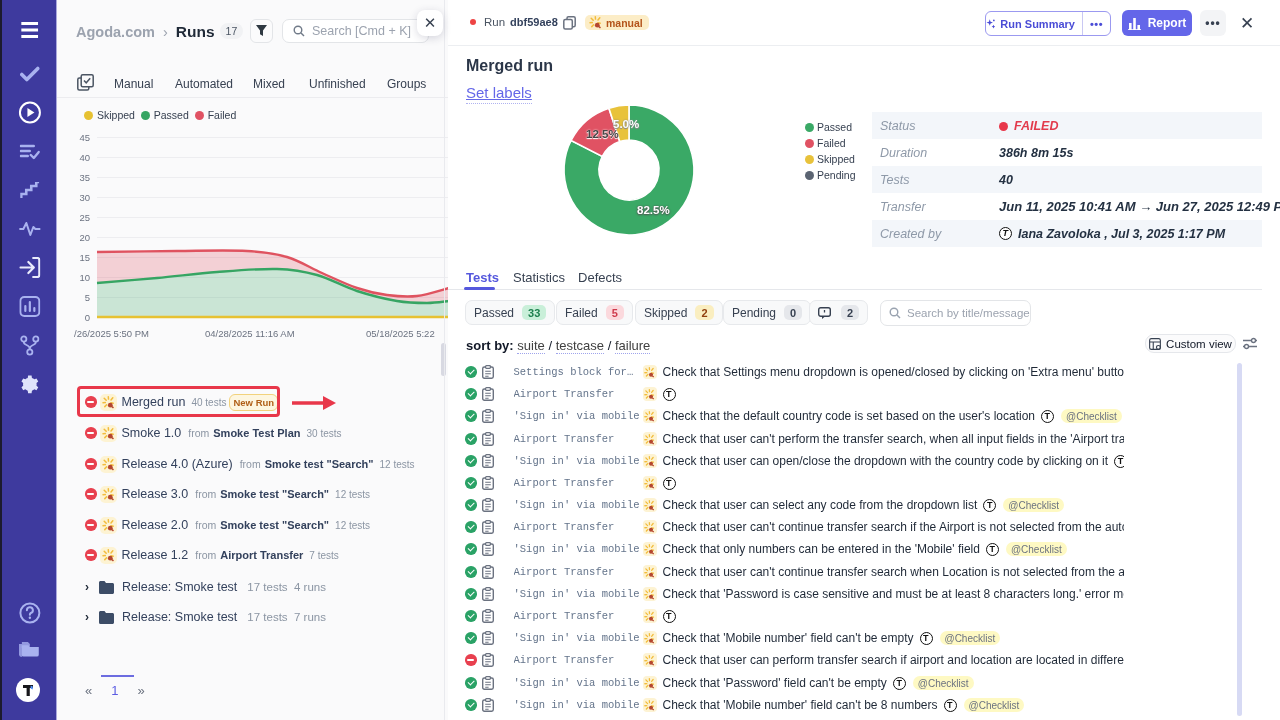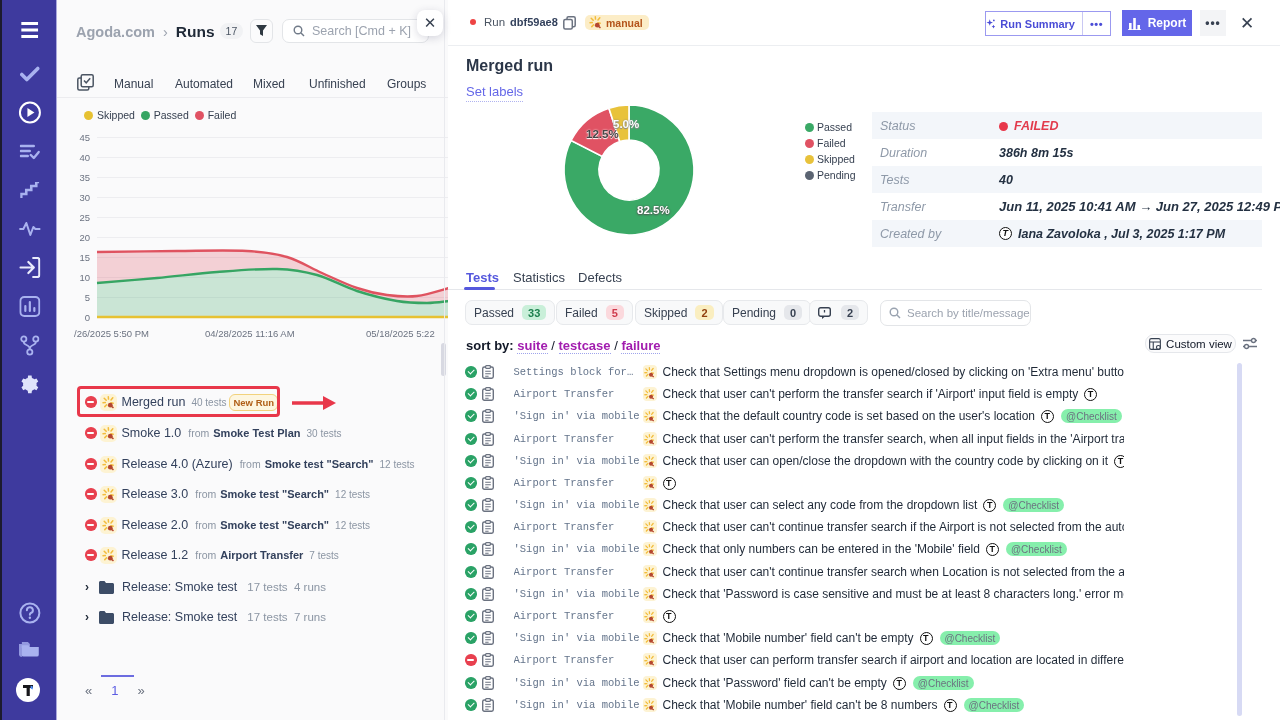--- a/index.html
+++ b/index.html
@@ -41,28 +41,28 @@
 #pag { position:absolute; top:683px; left:28px; font-size:13px; color:#6b7280; }
 #pag .cur { color:#5b5ce2; margin:0 19px; }
 #pagline { position:absolute; top:675px; left:44px; width:33px; height:2px; background:#6c6ce0; }
 
 #rpanel { position:absolute; left:448px; top:0; width:832px; height:720px; background:#fff; }
 #rheadline { position:absolute; top:45px; left:0; width:832px; height:1px; background:#eceef1; }
 .runid { position:absolute; top:16px; left:22px; font-size:11.5px; color:#4b5563; display:flex; align-items:center; }
 .runid .dot { width:6px; height:6px; background:#ee4444; border-radius:50%; margin-right:8px; }
 .runid b { color:#33415c; margin-left:5px; font-size:11px; }
 .manualchip { position:absolute; top:15px; left:137px; height:15px; background:#fcedc7; border-radius:5px; color:#b4541b; font-weight:700; font-size:10.5px; display:flex; align-items:center; padding:0 6px 0 4px; }
-.btn { position:absolute; display:flex; align-items:center; justify-content:center; font-size:13px; border-radius:0; }
+.btn { position:absolute; display:flex; align-items:center; justify-content:center; font-size:13px; border-radius:6px; }
 #btnsum { top:11px; left:537px; width:126px; height:25px; border:1px solid #9b99f0; background:#fff; color:#4a4cd6; font-weight:700; font-size:11px; white-space:nowrap; }
 #btnsum .dd { border-left:1px solid #c9c8f3; height:100%; display:flex; align-items:center; padding:0 7px; margin-left:7px; letter-spacing:0.5px; font-size:11px;}
 #btnrep { top:10px; left:674px; width:70px; height:26px; background:#6466e9; color:#fff; font-weight:700; font-size:12px; }
 #btndots { top:10px; left:752px; width:26px; height:26px; background:#f3f4f6; color:#374151; font-weight:700; letter-spacing:1px; font-size:12px;}
 #btnx { top:14px; left:790px; width:18px; height:18px; color:#374151; font-size:17px; font-weight:400; }
 .h1 { position:absolute; top:57px; left:18px; font-size:16px; font-weight:700; color:#2b3648; }
-.setlabels { position:absolute; top:84px; left:18px; font-size:13px; color:#6467e8; border-bottom:1.5px dotted #b0b3f0; padding-bottom:2px;}
+.setlabels { position:absolute; top:84px; left:18px; font-size:15px; color:#6467e8; border-bottom:1.5px dotted #b0b3f0; padding-bottom:2px;text-decoration:underline;}
 
 .dlg { position:absolute; left:357px; font-size:10.5px; color:#374151; }
 .dlg i { display:inline-block; width:9px; height:9px; border-radius:50%; margin-right:3px; vertical-align:-1px; }
 
 .trow { position:absolute; left:424px; width:390px; height:27px; display:flex; align-items:center; font-size:12.5px;font-style:italic; }
 .trow.alt { background:#f3f6fa; }
 .trow .lab { color:#8e99a8; padding-left:8px; width:127px; flex:none; }
 .trow .val { color:#243142; font-weight:600; white-space:nowrap; }
 
 .rtabs { position:absolute; top:270px; left:18px; font-size:13px; color:#374151; }
@@ -72,30 +72,30 @@
 
 .chip { position:absolute; top:300px; height:25px; border:1px solid #e7e9ec; background:#f8f9fa; border-radius:7px; display:flex; align-items:center; font-size:12px; color:#374151; padding:0 8px; }
 .chip .bdg { margin-left:8px; font-size:11px; border-radius:5px; padding:1.5px 6px; font-weight:600;}
 .bdg.g { background:#c9efd9; color:#1d804e; }
 .bdg.r { background:#fbd9dd; color:#cf3a4c; }
 .bdg.y { background:#faeec0; color:#92400e; }
 .bdg.n { background:#e5e7eb; color:#374151; }
 #chipsearch { position:absolute; top:300px; left:432px; width:151px; height:26px; border:1px solid #e3e5e8; border-radius:7px; background:#fff; display:flex; align-items:center; padding-left:8px; color:#9ca3af; font-size:11.5px; overflow:hidden; white-space:nowrap;}
 #chipsearch svg { margin-right:6px; flex:none;}
 .sortby { position:absolute; top:338px; left:18px; font-size:13px; color:#111827; font-weight:600; }
-.sortby a { color:#a21caf; font-weight:700; border-bottom:1.5px dotted #9fa4ec;text-align:right; }
+.sortby a { color:#404040; font-weight:400; border-bottom:1.5px dotted #9fa4ec;text-align:right; }
 .sortby .sl { font-weight:400; color:#111827; }
 #cview { position:absolute; top:334px; left:697px; width:91px; height:19px; border:1px solid #e5e7eb; border-radius:9px; background:#fbfbfc; display:flex; align-items:center; justify-content:center; font-size:11.5px; color:#111827; }
 #cview svg { margin-right:5px; }
 
 #rows { position:absolute; top:361px; left:0; width:676px; height:359px; overflow:hidden; }
 .tr { position:absolute; left:17px; height:22px; display:flex; align-items:center; white-space:nowrap; width:900px;}
 .tr .suite { font-family:"Liberation Mono",monospace; font-size:10.5px; color:#64748b; width:129px; flex:none; margin-left:20px; overflow:hidden; }
 .tr .ttl { font-size:12px; color:#1f2937; margin-left:6px; }
-.chk { background:#86efac; color:#6b7280; font-size:10px; border-radius:8px; padding:1.5px 5px; margin-left:7px;text-align:center; }
+.chk { background:#fef9c3; color:#6b7280; font-size:10px; border-radius:8px; padding:1.5px 5px; margin-left:7px;text-align:center; }
 .stat { width:11.5px; height:11.5px; border-radius:50%; flex:none; position:relative; }
 .stat.g { background:#2aa266; }
 .stat.r { background:#e8404f; }
 .stat.g:after { content:""; position:absolute; left:2.8px; top:3.1px; width:5px; height:2.6px; border-left:1.5px solid #fff; border-bottom:1.5px solid #fff; transform:rotate(-45deg); }
 .stat.r:after { content:""; position:absolute; left:2.2px; top:4.8px; width:7px; height:2px; background:#fff; border-radius:1px; }
 .clip { margin-left:5px; flex:none; }
 .tavatar { display:inline-block; width:13px; height:13px; border:1.4px solid #111; border-radius:50%; background:#fff; margin-left:6px; vertical-align:-2px; position:relative; }
 .tavatar:after { content:"T"; position:absolute; left:2.6px; top:0.2px; font-size:9px; font-weight:700; color:#111; }
 #scrollbar { position:absolute; left:789px; top:363px; width:5px; height:353px; background:#d7daf4; border-radius:3px; }
 
@@ -467,21 +467,20 @@
           <span class="suite">Airport Transfer</span>
           <span class="emor">
             <svg class="boom" width="11" height="11" viewBox="0 0 13 13">
               <g stroke="#f2bc3b" stroke-width="1.5" stroke-linecap="round">
                 <path d="M2.2 2.2l2 2.1M10.8 1.8L9 3.9M6.3 0.8l.2 2.3M1 6.8l2.3-.2M11.2 7.2l-2.2-.4M2.8 10.6l1.8-1.8"></path>
               </g>
               <circle cx="8.3" cy="9.2" r="2.4" fill="#b5472e"></circle>
               <path d="M11.5 11.8l-1.6-1.2" stroke="#b5472e" stroke-width="1.6"></path>
             </svg>
           </span>
-          <span class="ttl">Check that user can't perform the transfer search if 'Airport' input field is empty</span>
           <span class="tavatar"></span>
         </div>
   <div class="tr" style="top:44px">
           <span class="stat g"></span>
           <svg class="clip" width="12" height="14" viewBox="0 0 12 14">
             <rect x="0.7" y="2" width="10.6" height="11.2" rx="1.6" stroke="#6b7280" stroke-width="1.4" fill="none"></rect>
             <rect x="3.6" y="0.7" width="4.8" height="2.6" rx="0.8" stroke="#6b7280" stroke-width="1.3" fill="#fff"></rect>
             <path d="M3.2 6.2h5.6M3.2 8.7h5.6M3.2 11.2h3.4" stroke="#6b7280" stroke-width="1.1"></path>
           </svg>
           <span class="suite">'Sign in' via mobile</span>

